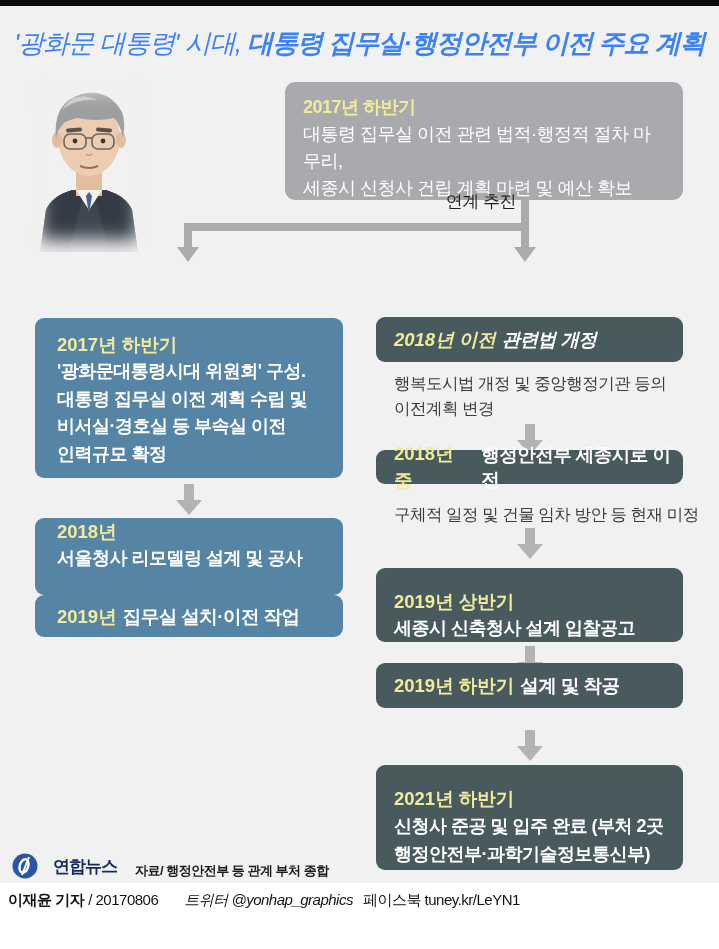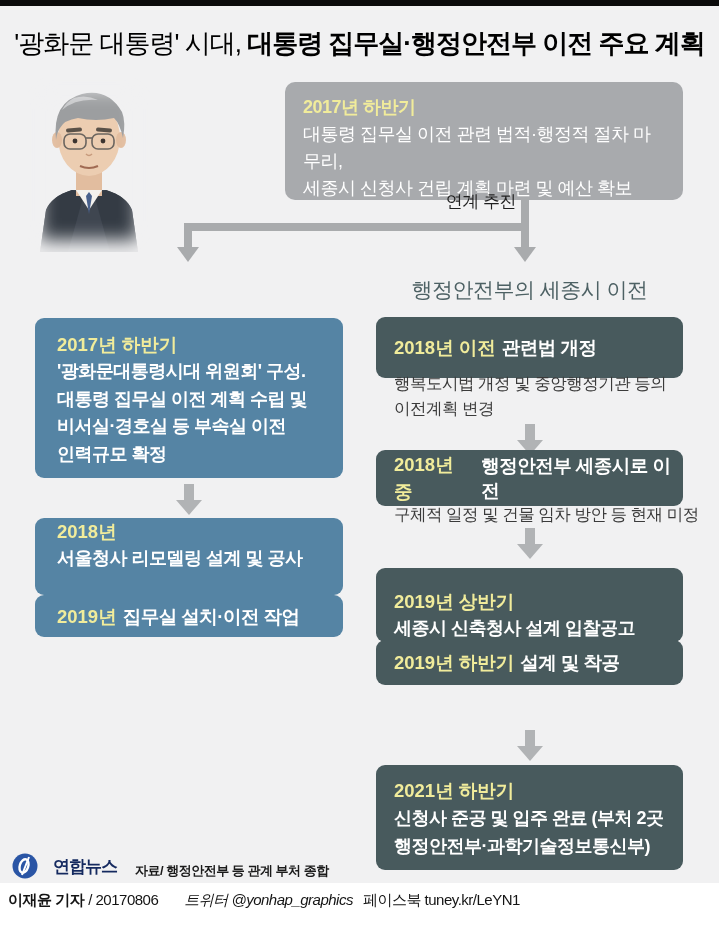--- a/index.html
+++ b/index.html
@@ -1,21 +1,21 @@
 <!DOCTYPE html>
 <html><head>
 <meta charset="utf-8">
 <style>
   html,body{margin:0;padding:0;background:#fff;}
   .stage{position:relative;width:719px;height:949px;background:#ffffff;
          font-family:"Liberation Sans","DejaVu Sans",sans-serif;overflow:hidden;}
   .topbar{position:absolute;left:0;top:0;width:719px;height:6px;background:#0b0b0b;}
   .gray-area{position:absolute;left:0;top:6px;width:719px;height:877px;background:#f1f1f2;}
   .title{position:absolute;left:0;top:26px;width:719px;text-align:center;
-         font-size:26px;color:#000000;letter-spacing:-1px;white-space:nowrap;}
+         font-size:26px;color:#3b82f6;letter-spacing:-1px;white-space:nowrap;font-style:italic;}
   .title .em{font-weight:bold;}
   
   .portrait{position:absolute;left:28px;top:78px;width:122px;height:174px;}
   .portrait .fade{position:absolute;inset:0;box-shadow:inset 0 0 18px 12px #f1f1f2;pointer-events:none;}
   
   .intro-box{position:absolute;left:285px;top:82px;width:398px;height:118px;background:#a8aaad;
              border-radius:10px;box-sizing:border-box;padding:12px 18px 0 18px;}
   .period{font-weight:bold;color:#f1ec9b;font-size:18px;line-height:27px;}
   .boxbody{color:#ffffff;font-size:18px;line-height:27px;white-space:pre-line;letter-spacing:-0.5px;}
   .intro-box .period,.intro-box .boxbody{letter-spacing:-0.5px;}
@@ -97,21 +97,20 @@
   <div class="connector-label">연계 추진</div>
   <svg class="connector" width="380" height="68" viewBox="0 0 380 68">
     <rect x="351" y="0" width="8" height="30" fill="#a9abad"></rect>
     <rect x="14" y="25" width="345" height="8" fill="#a9abad"></rect>
     <rect x="14" y="33" width="8" height="16" fill="#a9abad"></rect>
     <polygon points="7,49 29,49 18,64" fill="#a9abad"></polygon>
     <rect x="351" y="33" width="8" height="16" fill="#a9abad"></rect>
     <polygon points="344,49 366,49 355,64" fill="#a9abad"></polygon>
   </svg>
 
-  <div class="col-header right">행정안전부의 세종시 이전</div>
 
   <div class="sbox blue" style="top:318px;height:160px;padding-top:13px;">
     <div class="period">2017년 하반기</div>
     <div class="boxbody" style="line-height:27.5px;">'광화문대통령시대 위원회' 구성.
 대통령 집무실 이전 계획 수립 및
 비서실·경호실 등 부속실 이전
 인력규모 확정</div>
   </div>
   <div class="darrow" style="left:176px;top:484px;">
       <div class="stem"></div>
@@ -125,60 +124,60 @@
   <div class="darrow" style="left:176px;top:599px;">
       <div class="stem"></div>
       <div class="head"></div>
     </div>
 
   <div class="sbox blue oneline" style="top:595px;height:42px;">
     <span class="period">2019년</span>
     <span class="inline-rest">집무실 설치·이전 작업</span>
   </div>
 
-  <div class="sbox teal oneline" style="top:317px;height:61px;">
+  <div class="sbox teal oneline" style="top:317px;height:45px;font-style:italic;">
     <span class="period">2018년 이전</span>
     <span class="inline-rest">관련법 개정</span>
   </div>
   <div class="note" style="top:371px;">행복도시법 개정 및 중앙행정기관 등의
 이전계획 변경</div>
   <div class="darrow" style="left:517px;top:424px;">
       <div class="stem"></div>
       <div class="head"></div>
     </div>
 
-  <div class="sbox teal oneline" style="top:450px;height:56px;">
+  <div class="sbox teal oneline" style="top:450px;height:34px;">
     <span class="period">2018년 중</span>
     <span class="inline-rest">행정안전부 세종시로 이전</span>
   </div>
   <div class="note" style="top:502px;">구체적 일정 및 건물 임차 방안 등 현재 미정</div>
   <div class="darrow" style="left:517px;top:528px;">
       <div class="stem"></div>
       <div class="head"></div>
     </div>
 
   <div class="sbox teal" style="top:568px;height:74px;padding-top:20px;">
     <div class="period">2019년 상반기</div>
     <div class="boxbody">세종시 신축청사 설계 입찰공고</div>
   </div>
   <div class="darrow" style="left:517px;top:646px;">
       <div class="stem"></div>
       <div class="head"></div>
     </div>
 
-  <div class="sbox teal oneline" style="top:640px;height:45px;">
+  <div class="sbox teal oneline" style="top:663px;height:45px;">
     <span class="period">2019년 하반기</span>
     <span class="inline-rest">설계 및 착공</span>
   </div>
   <div class="darrow" style="left:517px;top:730px;">
       <div class="stem"></div>
       <div class="head"></div>
     </div>
 
-  <div class="sbox teal" style="top:765px;height:105px;padding-top:12px;">
+  <div class="sbox teal" style="top:765px;height:105px;padding-top:20px;">
     <div class="period">2021년 하반기</div>
     <div class="boxbody" style="line-height:28px;">신청사 준공 및 입주 완료 (부처 2곳
 행정안전부·과학기술정보통신부)</div>
   </div>
 
   <div class="logo">
     <svg width="26" height="26" viewBox="0 0 26 26">
       <circle cx="13" cy="13" r="12.5" fill="#2a55a5"></circle>
       <ellipse cx="12" cy="13" rx="4.2" ry="7" fill="none" stroke="#ffffff" stroke-width="2.4" transform="rotate(18 12 13)"></ellipse>
       <line x1="17" y1="4" x2="10" y2="22" stroke="#ffffff" stroke-width="2"></line>

